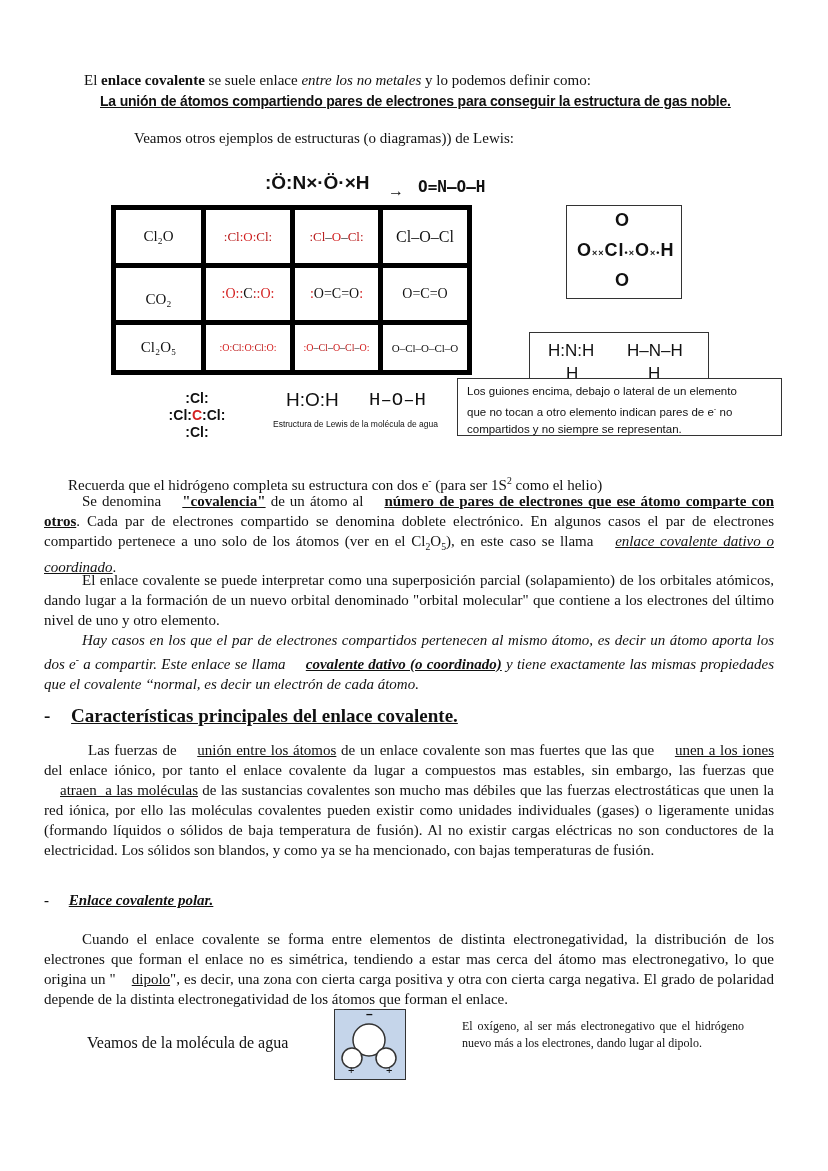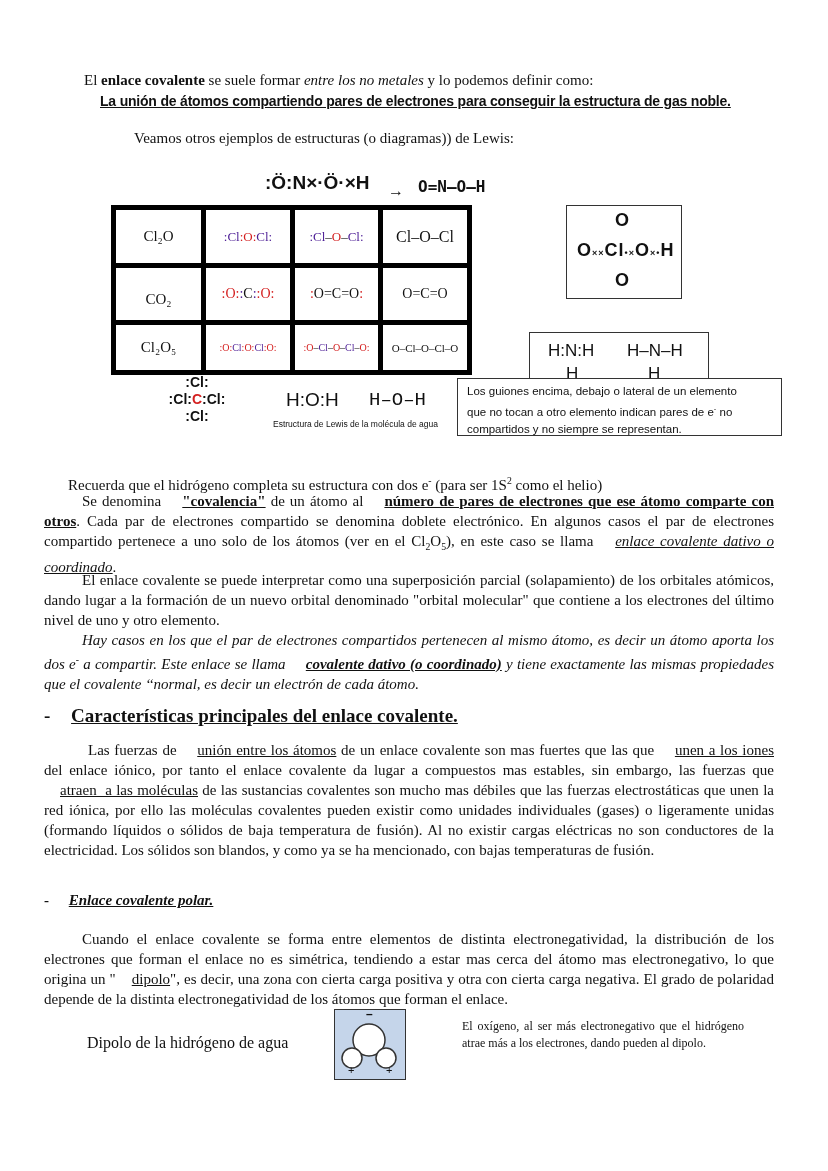--- a/index.html
+++ b/index.html
@@ -7,31 +7,31 @@
   .abs { position:absolute; }
   .serif { font-family:"Liberation Serif", serif; }
   .sans { font-family:"Liberation Sans", sans-serif; }
   .p { font-size:15px; line-height:20px; text-align:justify; }
   .u { text-decoration:underline;padding-left:16px; }
   .b { font-weight:bold; }
   .i { font-style:italic; }
   .indent { text-indent:38px; }
   table.lewis { position:absolute; left:111px; top:205px; border-collapse:collapse; }
   table.lewis td { border:5px solid #000000; padding:0; text-align:center; vertical-align:middle; font-family:Liberation Serif, serif; }
-  .g { color:#4c1d95; }
+  .g { color:#b91c1c; }
   .r { color:#d42020; }
   .box { position:absolute; border:1.5px solid #333; background:#fff; }
   sub { font-size:65%; }
   sup { font-size:65%; }
 </style>
 </head>
 <body>
 
 <div class="abs serif" style="left:84px; top:70px; font-size:15px; line-height:20px;">
-  <span>El </span><span class="b">enlace covalente</span><span> se suele formar </span><span class="i">entre los no metales</span><span> y lo podemos definir como:</span>
+  <span>El </span><span class="b">enlace covalente</span><span> se suele enlace </span><span class="i">entre los no metales</span><span> y lo podemos definir como:</span>
 </div>
 <div class="abs sans b u" style="left:84px; top:91px; font-size:14px; line-height:20px; letter-spacing:-0.2px;">La unión de átomos compartiendo pares de electrones para conseguir la estructura de gas noble.</div>
 <div class="abs serif" style="left:134px; top:130px; font-size:15px;">Veamos otros ejemplos de estructuras (o diagramas)) de Lewis:</div>
 
 <div class="abs sans b" style="left:265px; top:172px; font-size:19px;">
   <span>:Ö:N×·Ö·×H</span>
 </div>
 <div class="abs sans" style="left:388px; top:182px; font-size:16px;">→</div>
 <div class="abs" style="left:418px; top:177px; font-size:16px; font-family:'DejaVu Sans Mono', monospace; font-weight:bold;">O=N–O–H</div>
 
@@ -64,21 +64,21 @@
   <div class="abs sans b" style="left:48px; top:64px; font-size:18px;">O</div>
 </div>
 
 <div class="box" style="left:529px; top:324px; width:178px; height:60px;margin-top:8px;">
   <div class="abs sans" style="left:18px; top:8px; font-size:17px;">H:N:H</div>
   <div class="abs sans" style="left:36px; top:31px; font-size:17px;">H</div>
   <div class="abs sans" style="left:97px; top:8px; font-size:17px;">H–N–H</div>
   <div class="abs sans" style="left:118px; top:31px; font-size:17px;">H</div>
 </div>
 
-<div class="abs sans b" style="left:152px; top:374px; width:90px; font-size:14px; text-align:center; line-height:17px;">
+<div class="abs sans b" style="left:152px; top:390px; width:90px; font-size:14px; text-align:center; line-height:17px;">
   <div>:Cl:</div>
   <div><span>:Cl:</span><span class="r">C</span><span>:Cl:</span></div>
   <div>:Cl:</div>
 </div>
 
 <div class="abs sans" style="left:286px; top:389px; font-size:19px;">H:O:H</div>
 <div class="abs sans" style="left:369px; top:389px; font-size:19px;font-family:Liberation Mono, monospace;">H–O–H</div>
 <div class="abs sans" style="left:273px; top:419px; font-size:8.5px;">Estructura de Lewis de la molécula de agua</div>
 
 <div class="box sans" style="left:457px; top:378px; width:325px; height:58px; font-size:11.5px; line-height:17px; padding:4px 0 0 9px; box-sizing:border-box;">
@@ -108,24 +108,24 @@
   <span>Las fuerzas de </span><span class="u">unión entre los átomos</span><span> de un enlace covalente son mas fuertes que las que </span><span class="u">unen a los iones</span><span> del enlace iónico, por tanto el enlace covalente da lugar a compuestos mas estables, sin embargo, las fuerzas que </span><span class="u" style="white-space:pre;">atraen  a las moléculas</span><span> de las sustancias covalentes son mucho mas débiles que las fuerzas electrostáticas que unen la red iónica, por ello las moléculas covalentes pueden  existir como unidades individuales (gases) o ligeramente unidas (formando líquidos o sólidos de baja temperatura de fusión).  Al no existir cargas eléctricas no son conductores de la electricidad. Los sólidos son blandos, y como ya se ha mencionado, con bajas temperaturas de fusión.</span>
 </div>
 
 <div class="abs serif b" style="left:44px; top:892px; font-size:15px;">
   <span>- </span><span class="u i">Enlace covalente polar.</span>
 </div>
 <div class="abs p" style="left:44px; top:929px; width:730px; text-indent:38px;">
   <span>Cuando el enlace covalente se forma entre elementos de distinta electronegatividad, la distribución de los electrones que forman el enlace no es simétrica, tendiendo a estar mas cerca del átomo mas electronegativo, lo que origina un </span><span>"</span><span class="u">dipolo</span><span>"</span><span>, es decir, una zona con cierta carga positiva y otra con cierta carga negativa. El grado de polaridad depende de la distinta electronegatividad de los átomos que forman el enlace.</span>
 </div>
 
-<div class="abs serif" style="left:87px; top:1034px; font-size:16px;">Dipolo de la hidrógeno de agua</div>
+<div class="abs serif" style="left:87px; top:1034px; font-size:16px;">Veamos de la molécula de agua</div>
 <div class="abs" style="left:334px; top:1009px; width:72px; height:71px; background:#c5d5ea; border:1.5px solid #333; box-sizing:border-box;">
   <svg width="69" height="68" viewBox="0 0 69 68">
     <circle cx="34" cy="30" r="16" fill="#fff" stroke="#333" stroke-width="1.5"></circle>
     <circle cx="17" cy="48" r="10" fill="#fff" stroke="#333" stroke-width="1.5"></circle>
     <circle cx="51" cy="48" r="10" fill="#fff" stroke="#333" stroke-width="1.5"></circle>
   </svg>
   <div class="abs sans b" style="left:31px; top:-3px; font-size:12px;">–</div>
   <div class="abs sans" style="left:13px; top:54px; font-size:11px;">+</div>
   <div class="abs sans" style="left:51px; top:54px; font-size:11px;">+</div>
 </div>
-<div class="abs serif" style="left:462px; top:1018px; width:282px; font-size:12px; line-height:17px; text-align:justify;">El oxígeno, al ser más electronegativo que el hidrógeno atrae más a los electrones, dando pueden al dipolo.</div>
+<div class="abs serif" style="left:462px; top:1018px; width:282px; font-size:12px; line-height:17px; text-align:justify;">El oxígeno, al ser más electronegativo que el hidrógeno nuevo más a los electrones, dando lugar al dipolo.</div>
 
 </body></html>

